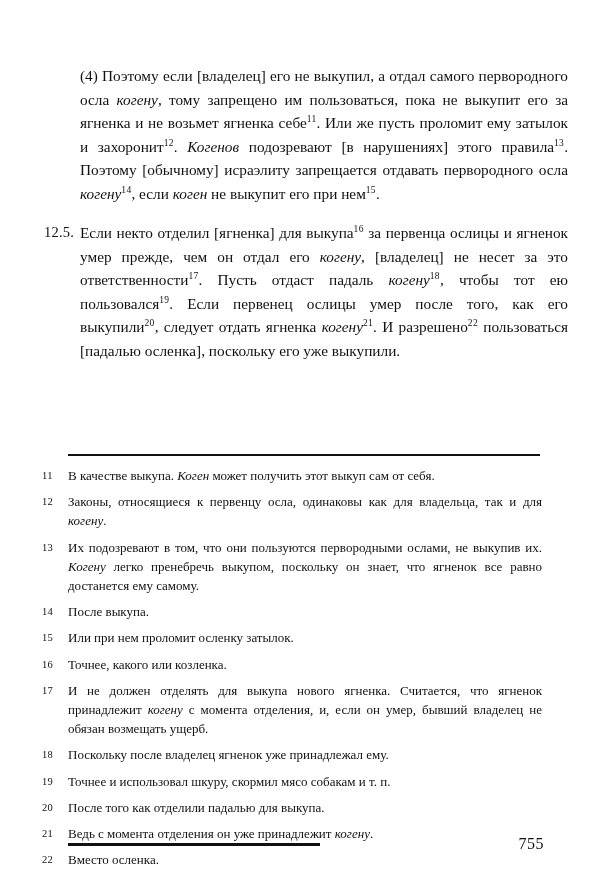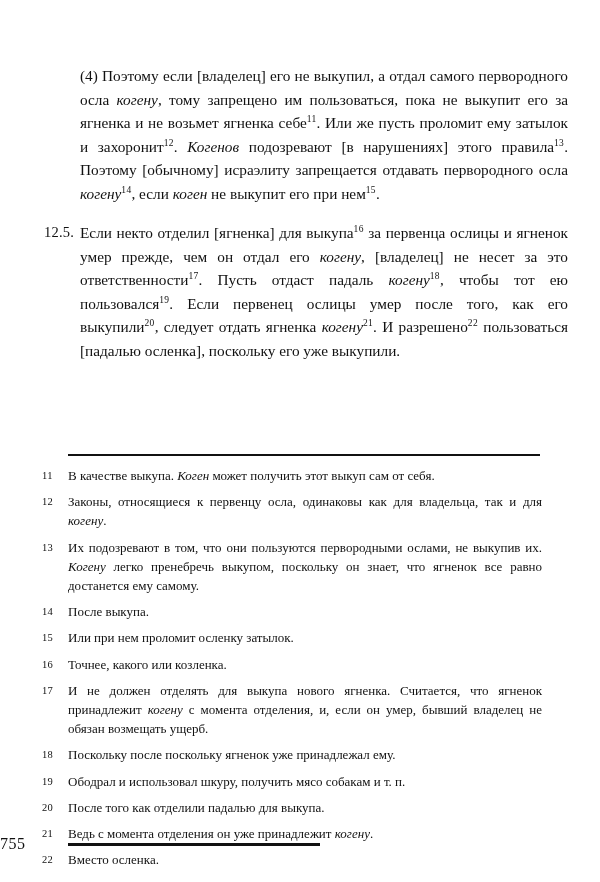--- a/index.html
+++ b/index.html
@@ -148,20 +148,21 @@
 
   
   .folio {
     position: absolute;
     left: 0;
     right: 0;
     bottom: 26px;
     height: 24px;
     display: flex;
     align-items: center;
+    justify-content: flex-end;
     padding-right: 56px;
     box-sizing: border-box;
   }
   .folio-rule {
     position: absolute;
     left: 68px;
     width: 252px;
     top: 11px;
   }
   .folio-rule .r1 {
@@ -220,25 +221,25 @@
     <div class="fn">
       <div class="fn-num">16</div>
       <div class="fn-text">Точнее, какого или козленка.</div>
     </div>
     <div class="fn">
       <div class="fn-num">17</div>
       <div class="fn-text">И не должен отделять для выкупа нового ягненка. Считается, что ягненок принадлежит <i>когену</i> с момента отделения, и, если он умер, бывший владелец не обязан возмещать ущерб.</div>
     </div>
     <div class="fn">
       <div class="fn-num">18</div>
-      <div class="fn-text">Поскольку после поскольку ягненок уже принадлежал ему.</div>
+      <div class="fn-text">Поскольку после владелец ягненок уже принадлежал ему.</div>
     </div>
     <div class="fn">
       <div class="fn-num">19</div>
-      <div class="fn-text">Ободрал и использовал шкуру, получить мясо собакам и т. п.</div>
+      <div class="fn-text">Точнее и использовал шкуру, скормил мясо собакам и т. п.</div>
     </div>
     <div class="fn">
       <div class="fn-num">20</div>
       <div class="fn-text">После того как отделили падалью для выкупа.</div>
     </div>
     <div class="fn">
       <div class="fn-num">21</div>
       <div class="fn-text">Ведь с момента отделения он уже принадлежит <i>когену</i>.</div>
     </div>
     <div class="fn">

